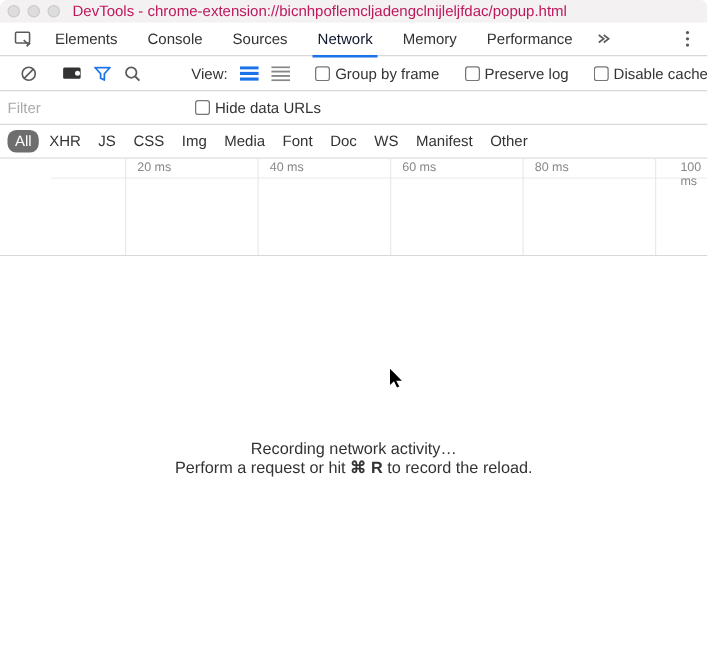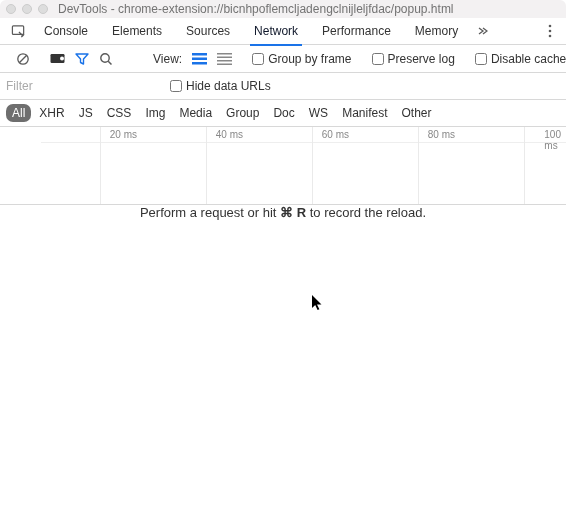--- a/index.html
+++ b/index.html
@@ -1,40 +1,40 @@
 <!DOCTYPE html>
 <html><head>
   <meta charset="utf-8">
   <style>
     * { box-sizing: border-box; margin: 0; padding: 0; }
     html, body { width: 566px; height: 520px; font-family: -apple-system, BlinkMacSystemFont, "Segoe UI", sans-serif; font-size: 12px; background: #fff; color: #333; overflow: hidden; }
     
     .titlebar { height: 18px; background: #f3f1f2; display: flex; align-items: center; padding: 0 6px; border-top-left-radius: 6px; border-top-right-radius: 6px; }
     .traffic { display: flex; gap: 6px; }
     .tl { width: 10px; height: 10px; border-radius: 50%; background: #ddd; border: 0.5px solid #ccc; }
-    .title { margin-left: 10px; color: #737373; font-size: 12px; white-space: nowrap; overflow: hidden; }
+    .title { margin-left: 10px; color: #be185d; font-size: 12px; white-space: nowrap; overflow: hidden; }
     
     .toolbar1 { height: 27px; border-bottom: 1px solid #d8d8d8; display: flex; align-items: center; padding: 0 4px; gap: 0; }
     .tb-icon { width: 28px; height: 24px; display: flex; align-items: center; justify-content: center; color: #5a5a5a; }
     .tabs { display: flex; align-items: stretch; height: 27px; }
     .tab { padding: 0 12px; display: flex; align-items: center; color: #333; font-size: 12px; cursor: default; }
     .tab.active { color: #0f172a; position: relative; }
     .tab.active::after { content: ""; position: absolute; left: 8px; right: 8px; bottom: -1px; height: 2px; background: #1a73e8; }
     .spacer { flex: 1; }
     .more-icon, .menu-icon { width: 24px; display: flex; align-items: center; justify-content: center; color: #5a5a5a; }
     
     .toolbar2 { height: 28px; border-bottom: 1px solid #d8d8d8; display: flex; align-items: center; padding: 0 6px; gap: 10px; font-size: 12px; white-space: nowrap; }
     .rec-dot { width: 11px; height: 11px; background: #d93025; border-radius: 50%; }
     .ic { width: 16px; height: 16px; display: flex; align-items: center; justify-content: center; color: #5a5a5a; }
     .sep { width: 1px; height: 16px; background: #d0d0d0; }
     .view-label { color: #333; margin-left: 20px; }
     .chk { display: flex; align-items: center; gap: 4px; }
     .chk input { width: 12px; height: 12px; }
     
-    .toolbar3 { height: 27px; border-bottom: 1px solid #d8d8d8; display: flex; align-items: center; padding: 0 6px; gap: 14px; }
+    .toolbar3 { height: 27px; border-bottom: 1px solid #d8d8d8; display: flex; align-items: center; padding: 0 6px; }
     .filter-input { border: none; outline: none; font-size: 12px; color: #333; flex: 1; max-width: 150px; }
     .filter-input::placeholder { color: #aaa; }
     
     .toolbar4 { height: 27px; border-bottom: 1px solid #d8d8d8; display: flex; align-items: center; padding: 0 6px; gap: 2px; font-size: 12px; }
     .ftab { padding: 2px 6px; border-radius: 7px; color: #333; }
     .ftab.active { background: #6e6e6e; color: #fff; }
     
     .timeline { height: 78px; border-bottom: 1px solid #d8d8d8; position: relative; background: #fff; padding-left: 41px; }
     .timeline .ruler { height: 16px; position: relative; border-bottom: 1px solid #eee; }
     .tick { position: absolute; top: 2px; font-size: 10px; color: #888; transform: translateX(-100%); padding-right: 4px; }
@@ -61,26 +61,26 @@
 </div>
 
 <div class="toolbar1">
   <div class="tb-icon">
     <svg width="15" height="15" viewBox="0 0 16 16">
         <rect x="1.5" y="2" width="12" height="9" rx="1" fill="none" stroke="#5a5a5a" stroke-width="1.3"></rect>
         <path d="M8.5 8.5 L13 13 M11 14 L14 11" stroke="#5a5a5a" stroke-width="1.4" fill="none"></path>
       </svg>
   </div>
   <div class="tabs">
+    <div class="tab">Elements</div>
     <div class="tab">Console</div>
-    <div class="tab">Elements</div>
     <div class="tab">Sources</div>
     <div class="tab active">Network</div>
+    <div class="tab">Memory</div>
     <div class="tab">Performance</div>
-    <div class="tab">Memory</div>
   </div>
   <div class="more-icon">
     <svg width="12" height="12" viewBox="0 0 12 12">
         <path d="M3 3 L7 6 L3 9 M7 3 L11 6 L7 9" stroke="#5a5a5a" stroke-width="1.3" fill="none"></path>
       </svg>
   </div>
   <div class="spacer"></div>
   <div class="menu-icon">
     <svg width="4" height="14" viewBox="0 0 4 14">
         <circle cx="2" cy="2" r="1.3" fill="#5a5a5a"></circle>
@@ -158,21 +158,21 @@
     </label>
 </div>
 
 <div class="toolbar4">
   <span class="ftab active">All</span>
   <span class="ftab">XHR</span>
   <span class="ftab">JS</span>
   <span class="ftab">CSS</span>
   <span class="ftab">Img</span>
   <span class="ftab">Media</span>
-  <span class="ftab">Group</span>
+  <span class="ftab">Font</span>
   <span class="ftab">Doc</span>
   <span class="ftab">WS</span>
   <span class="ftab">Manifest</span>
   <span class="ftab">Other</span>
 </div>
 
 <div class="timeline">
   <div class="ruler">
     <span class="tick" style="left:100px">20 ms</span>
     <span class="tick" style="left:206px">40 ms</span>
@@ -186,16 +186,17 @@
   <div class="gridline" style="left:418px"></div>
   <div class="gridline" style="left:524px"></div>
 </div>
 
 <div class="content">
   <div class="cursor">
     <svg width="12" height="16" viewBox="0 0 12 16">
         <path d="M0 0 L0 13 L3.2 10 L5.6 15 L7.4 14.2 L5 9.5 L9.5 9.5 Z" fill="#000"></path>
       </svg>
   </div>
+  <div class="msg1">Recording network activity…</div>
   <div class="msg2">
     <span>Perform a request or hit </span><span class="kbd">⌘ R</span><span> to record the reload.</span>
   </div>
 </div>
 
 </body></html>

